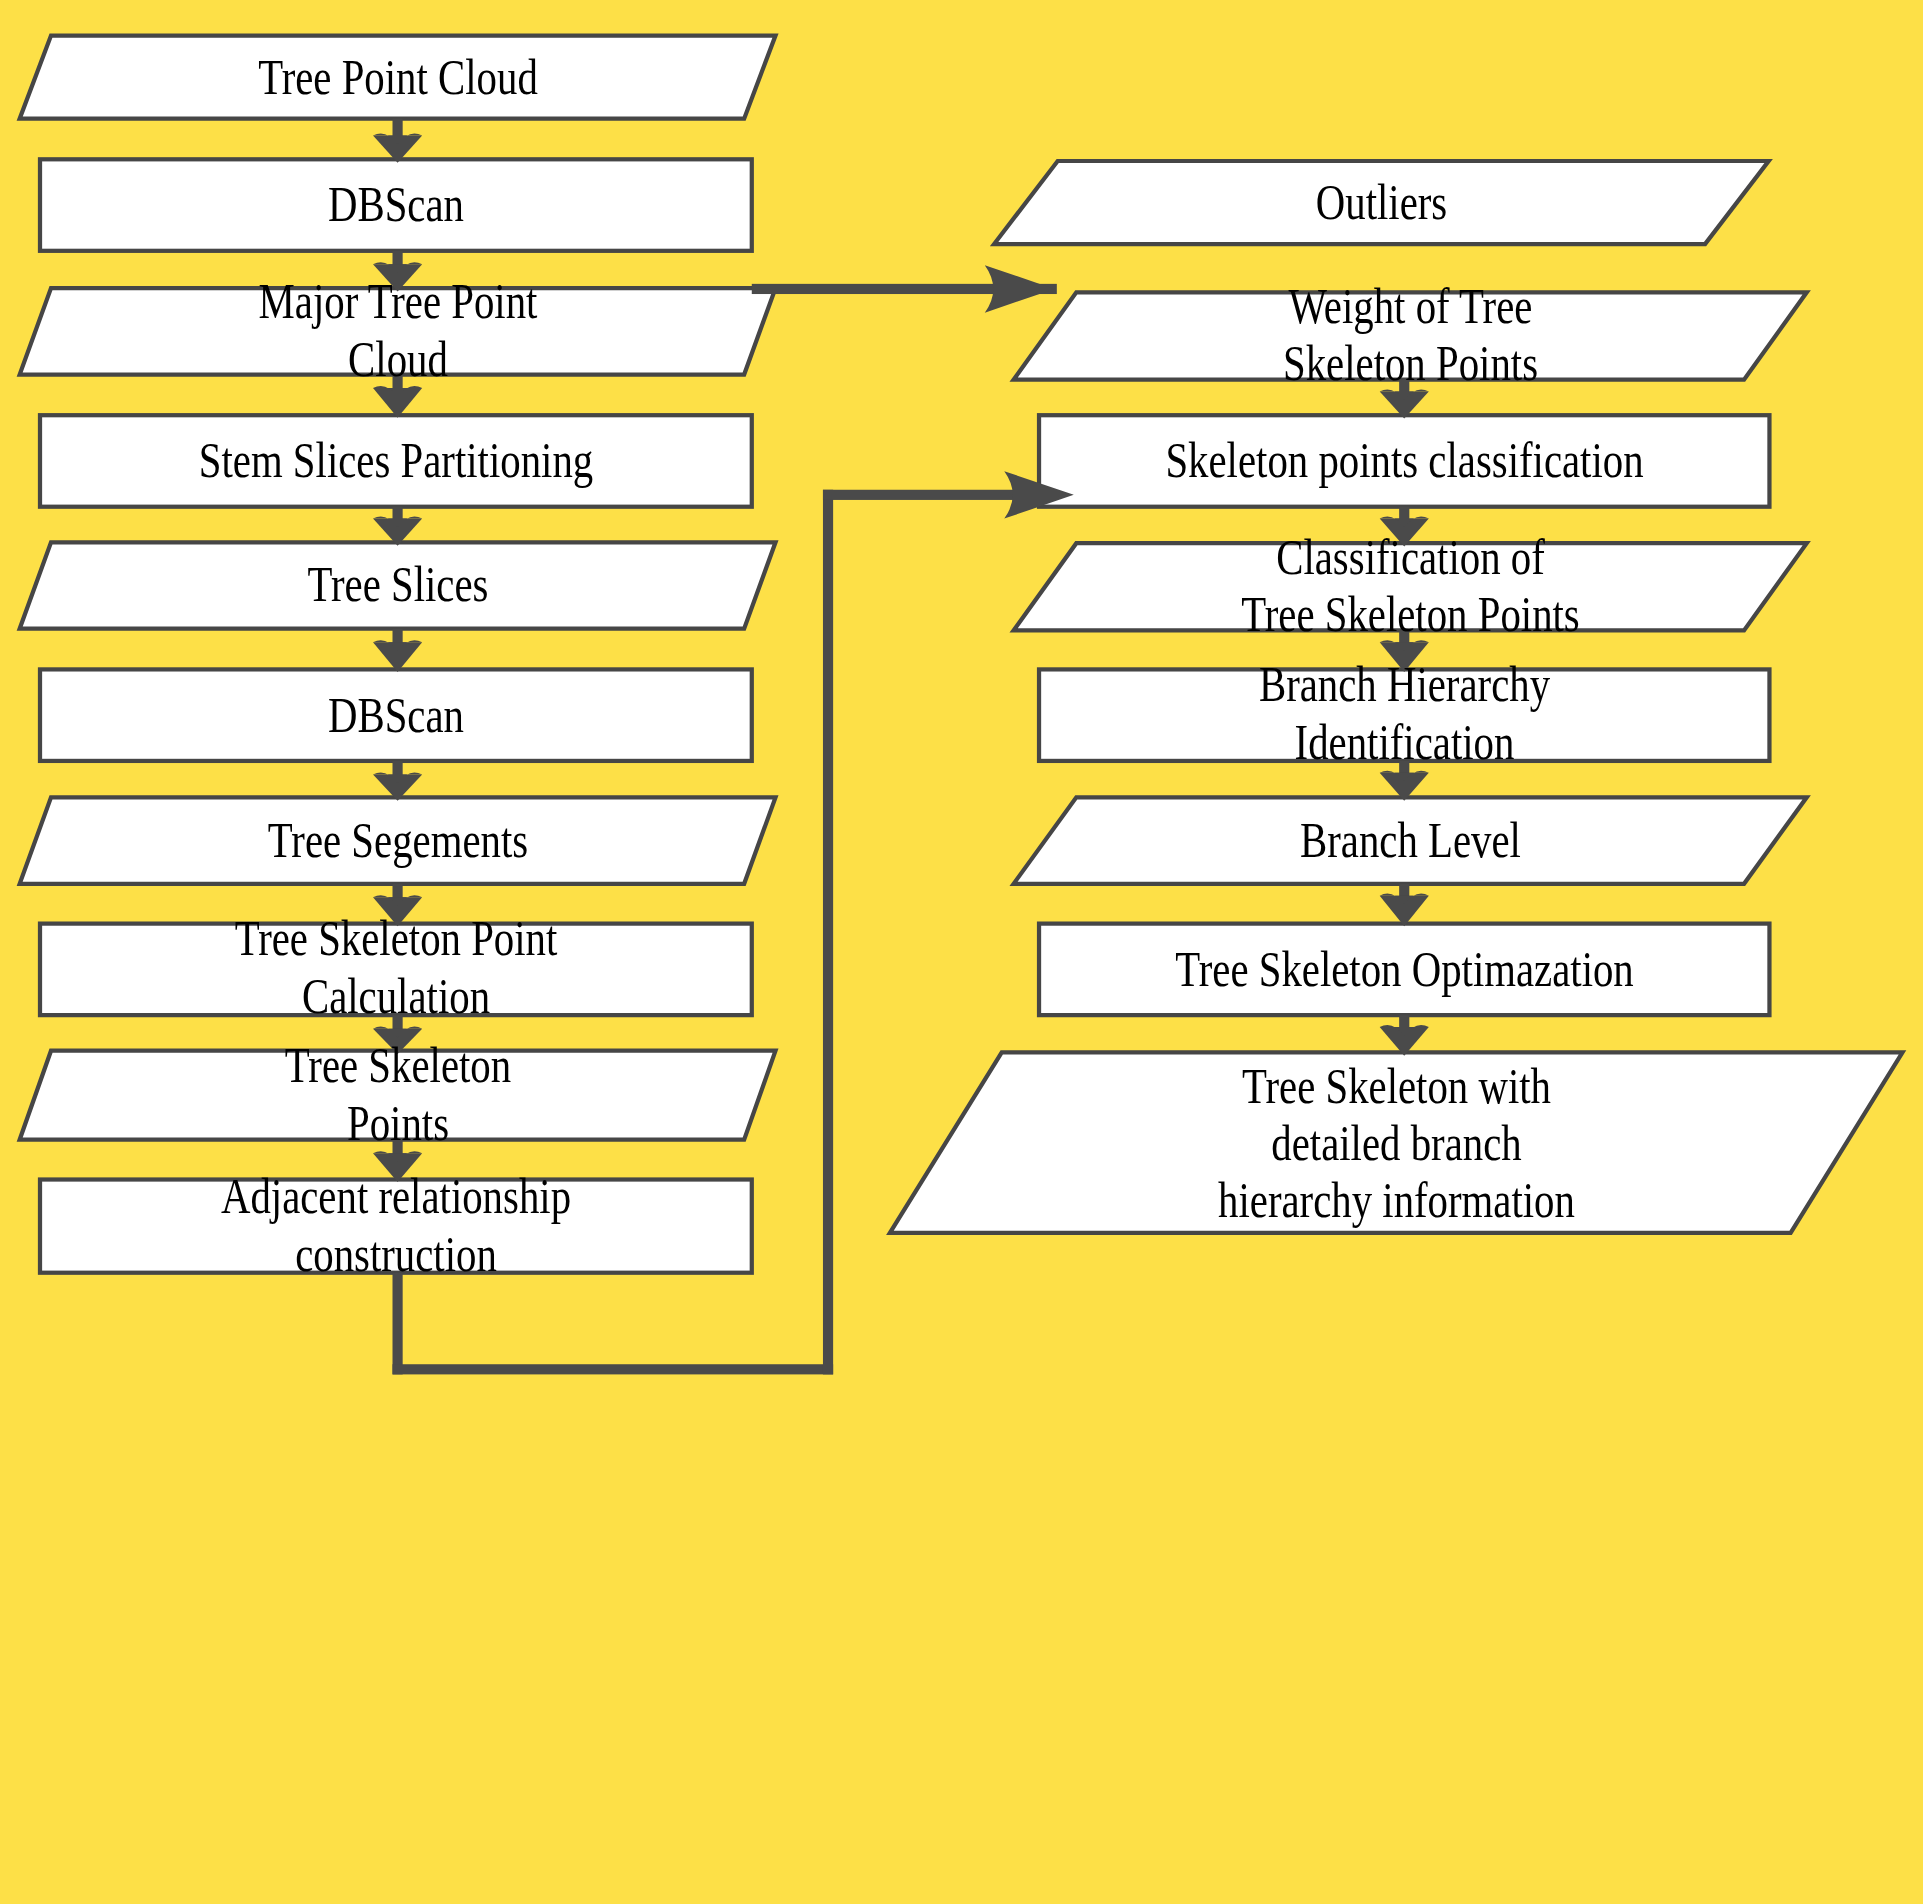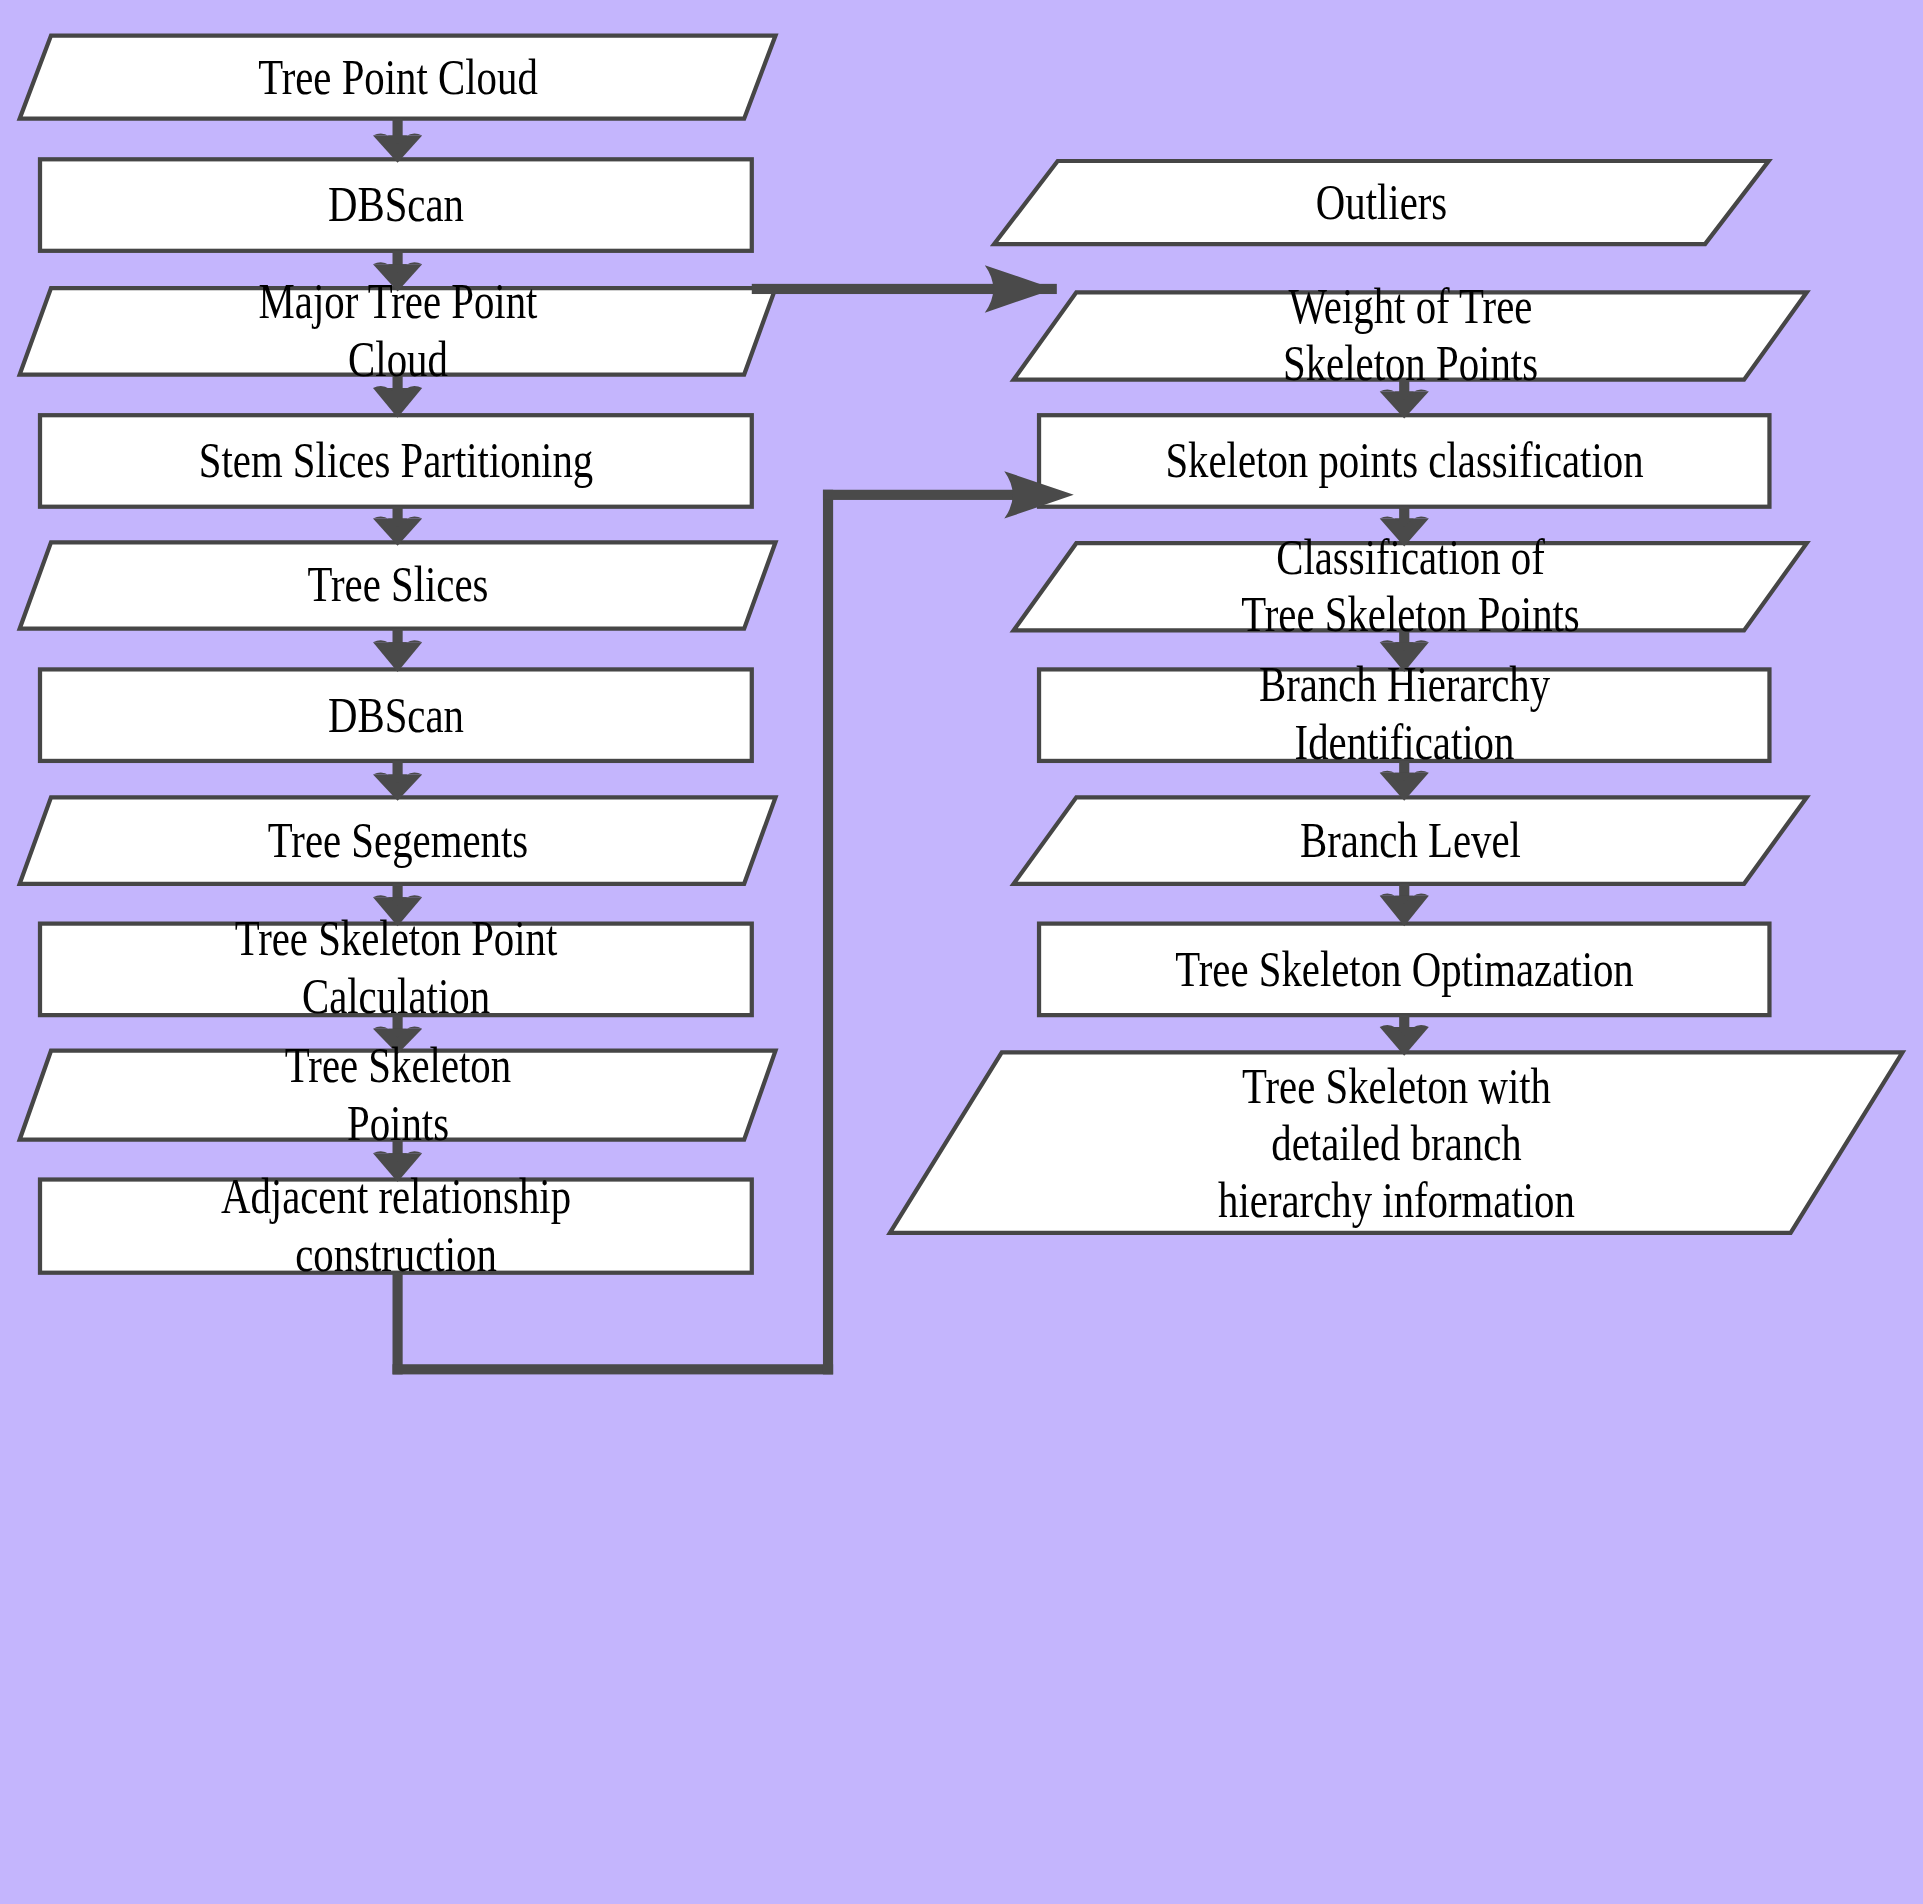--- a/index.html
+++ b/index.html
@@ -1,18 +1,18 @@
 <!DOCTYPE html>
 <html style="font-size:13.6px"><head>
 <meta charset="utf-8">
 <style>
   html,body{margin:0;padding:0;background:#ffffff;}
   body{width:1923px;height:1904px;overflow:hidden;
        font-family:"Liberation Serif","DejaVu Serif",serif;}
-  #canvas{position:relative;width:1923px;height:1904px;background:#c4b5fd;}
+  #canvas{position:relative;width:1923px;height:1904px;background:#fde047;}
   svg{position:absolute;top:0;left:0;width:1923px;height:1904px;}
   .shape{fill:#ffffff;stroke:#464646;stroke-width:5;}
   .conn{fill:#4a4a4a;stroke:none;}
   .lbl{position:absolute;display:flex;align-items:center;justify-content:center;
        text-align:center;color:#000000;font-size:51px;line-height:1.12;
        font-family:"Liberation Serif","DejaVu Serif",serif;
        transform:scaleX(0.80);transform-origin:center center;
        white-space:pre-line;pointer-events:none;}
 </style>
 </head>

